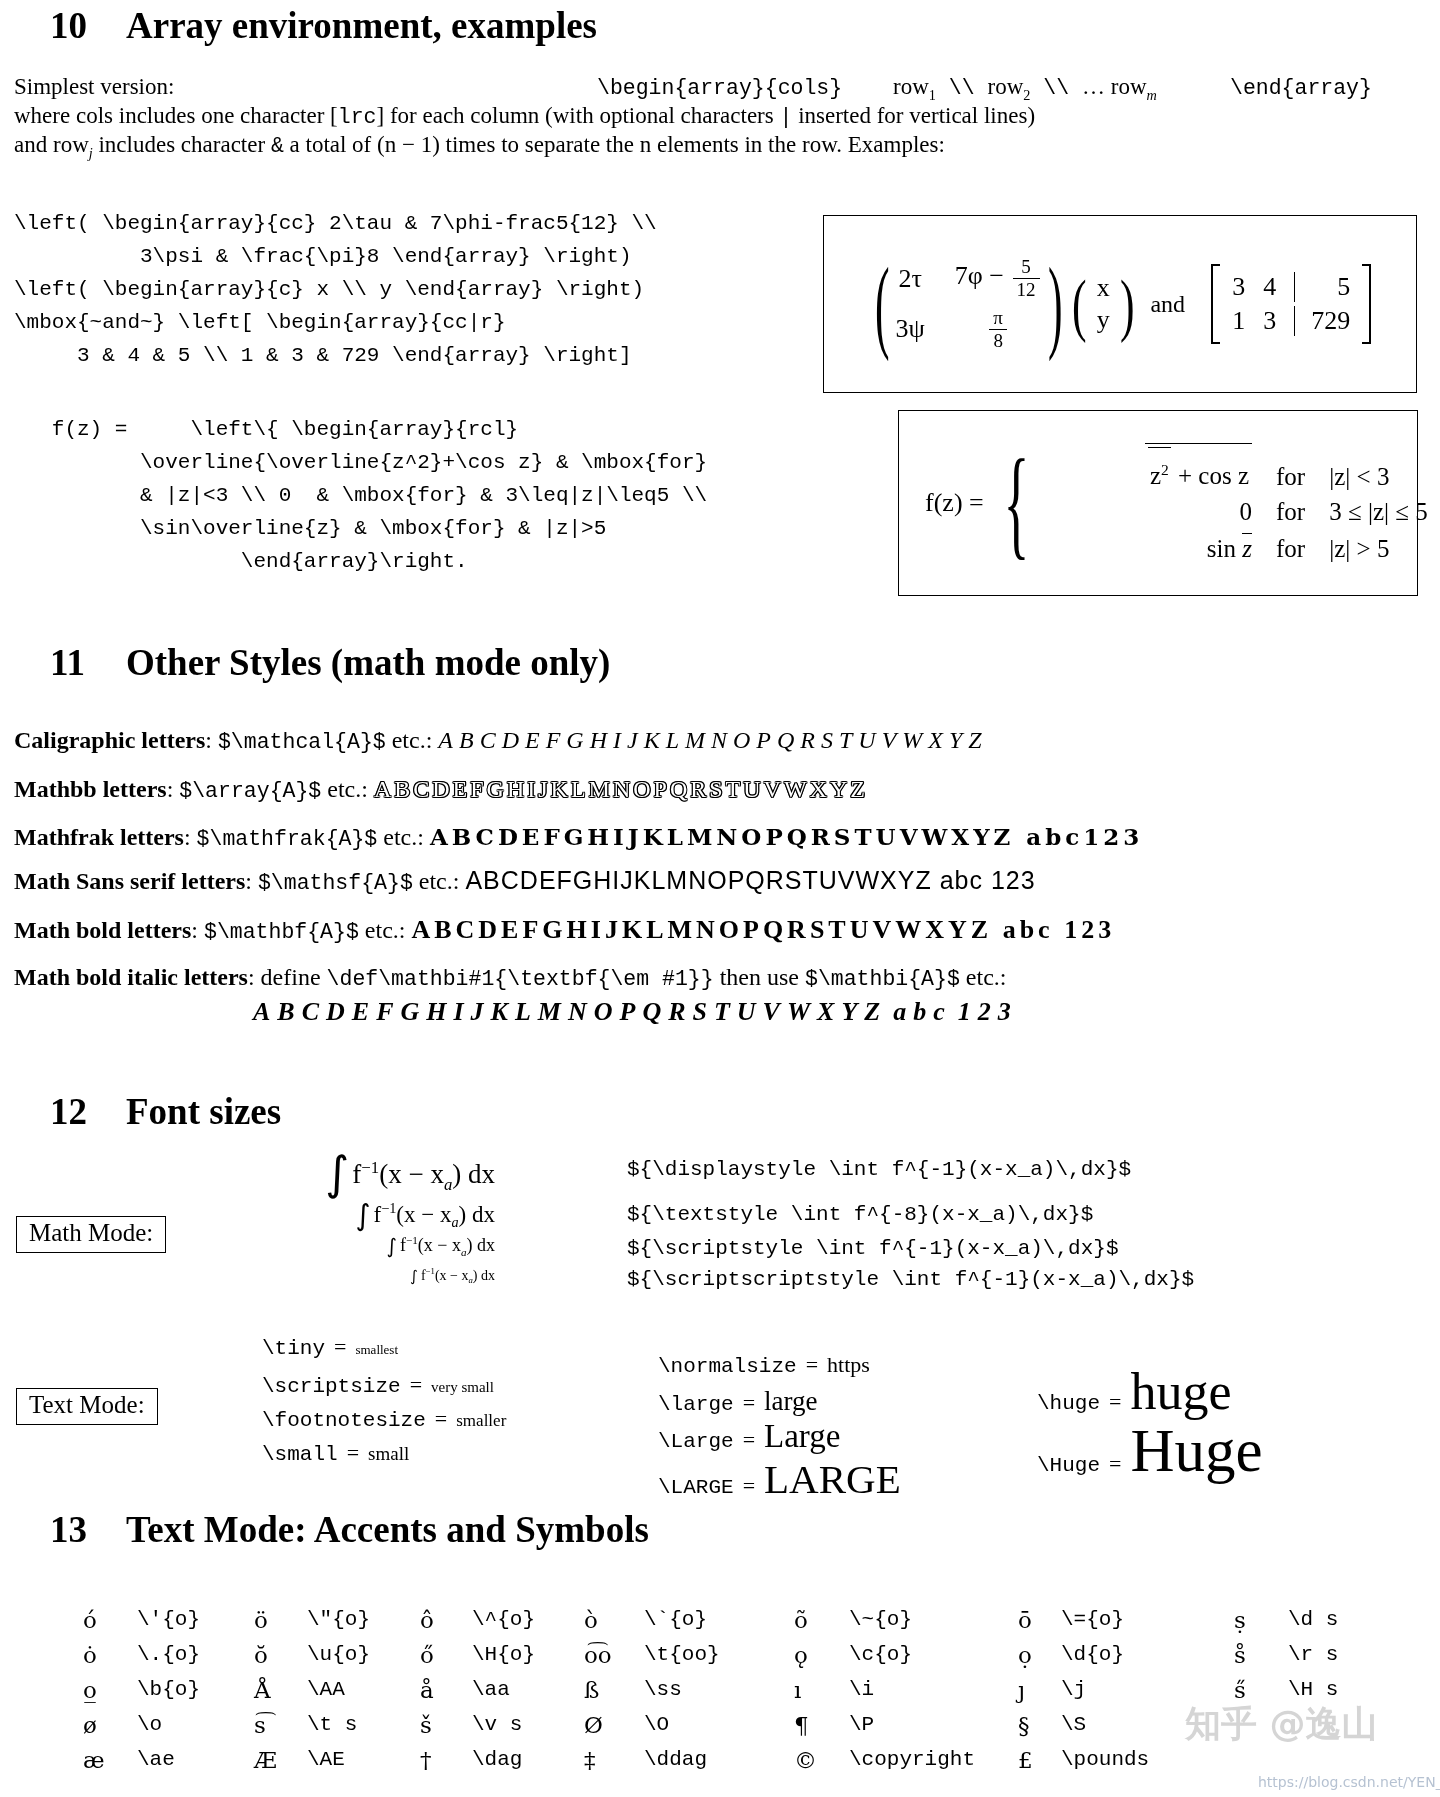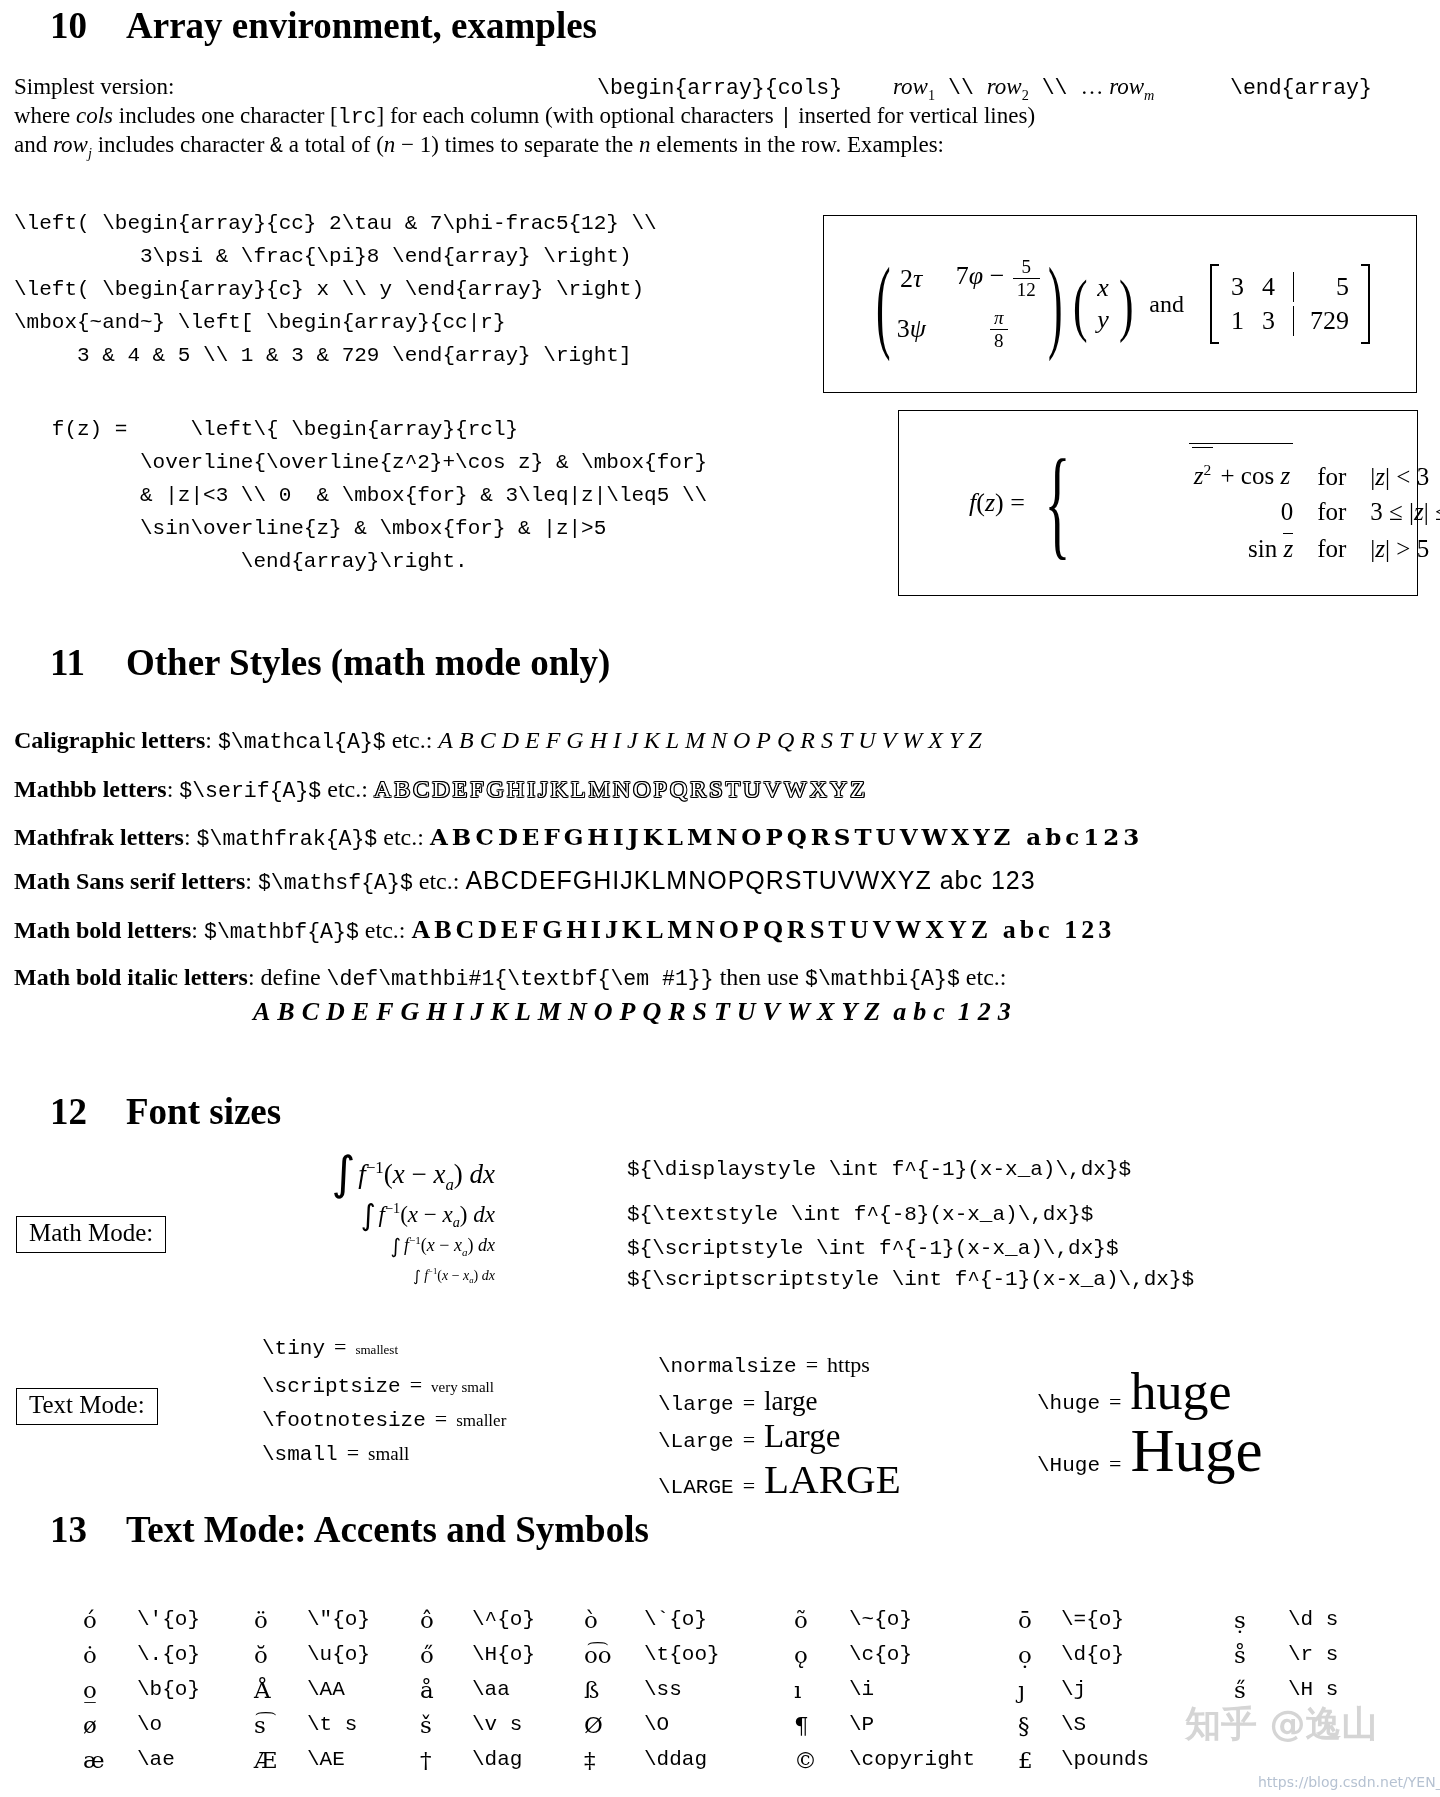--- a/index.html
+++ b/index.html
@@ -9,21 +9,21 @@
     background:#ffffff; color:#000000;
     font-family:"Liberation Serif","DejaVu Serif",serif;
   }
   .abs { position:absolute;text-align:center; }
   
   .h2 { position:absolute; font-weight:bold; font-size:37px; white-space:nowrap; }
   .h2 .num { display:inline-block; width:76px;margin-left:36px; }
   
   .body-line { position:absolute; font-size:23px; white-space:nowrap; }
   .tt { font-family:"Liberation Mono","DejaVu Sans Mono",monospace; font-size:21.5px; }
-  .it { font-style:italic; }
+  .it { }
   .b  { font-weight:bold; }
   sub, sup { font-size:0.62em; }
   sub.it, sup.it { font-style:italic; }
   
   .code { position:absolute; font-family:"Liberation Mono","DejaVu Sans Mono",monospace;
           font-size:21px; line-height:33px; white-space:pre; }
   .codeline { white-space:pre; }
   
   .box { position:absolute; border:1.6px solid #000; display:flex; align-items:center; }
   .box1 { justify-content:center; font-size:26px; }
@@ -38,21 +38,21 @@
   .m3 .sep { border-left:1.6px solid #000; padding-left:16px; justify-self:stretch; text-align:right; }
   .brkwrap { display:flex; align-items:stretch; margin-left:10px; }
   .brk { width:9px; border:2.2px solid #000; }
   .brk.l { border-right:none; } .brk.r { border-left:none; }
   .conj { font-size:24px; margin:0 16px 0 12px; }
   .frac { display:inline-flex; flex-direction:column; align-items:center; vertical-align:middle;
           font-size:19px; line-height:1.15; margin:0 2px; }
   .frac .num { padding:0 4px; }
   .frac .den { border-top:1.4px solid #000; padding:0 4px; }
   
-  .lhs { font-size:26px; white-space:pre;margin-left:44px; }
+  .lhs { font-size:26px; white-space:pre; }
   .brace { font-family:"Liberation Serif",serif; font-size:60px; display:inline-block;
            transform:scale(0.9,2.05); margin:0 6px 0 12px; line-height:1; }
   .fzgrid { display:grid; grid-template-columns:215px auto auto; column-gap:24px; row-gap:7px;
             align-items:baseline; }
   .fc1 { text-align:right; white-space:nowrap; }
   .fc3 { text-align:left; white-space:nowrap; }
   .ov { display:inline-block; border-top:1.6px solid #000; padding:3px 3px 0; line-height:1.05; }
   .ov.inner { border-top:1.4px solid #000; padding:14px 2px 0; margin-right:1px; }
   .ovz { font-style:italic; display:inline-block; border-top:1.5px solid #000; padding-top:2px; line-height:1.05; }
   
@@ -162,21 +162,21 @@
     <span class="fc1"><span class="rm">sin </span><span class="ovz">z</span></span>
     <span class="fc2">for</span>
     <span class="fc3"><span class="rm">|</span><span class="it">z</span><span class="rm">| &gt; 5</span></span>
   </div>
 </div>
 
 <div class="h2" style="left:14px;top:641px">
   <span class="num">11</span><span>Other Styles (math mode only)</span>
 </div>
 <div class="sline" style="left:14px;top:727px"><span class="b">Caligraphic letters</span><span class="rm">: </span><span class="tt">$\mathcal{A}$</span><span class="rm"> etc.: </span><span class="cal">ABCDEFGHIJKLMNOPQRSTUVWXYZ</span></div>
-<div class="sline" style="left:14px;top:776px"><span class="b">Mathbb letters</span><span class="rm">: </span><span class="tt">$\serif{A}$</span><span class="rm"> etc.: </span><span class="bb">ABCDEFGHIJKLMNOPQRSTUVWXYZ</span></div>
+<div class="sline" style="left:14px;top:776px"><span class="b">Mathbb letters</span><span class="rm">: </span><span class="tt">$\array{A}$</span><span class="rm"> etc.: </span><span class="bb">ABCDEFGHIJKLMNOPQRSTUVWXYZ</span></div>
 <div class="sline" style="left:14px;top:823px"><span class="b">Mathfrak letters</span><span class="rm">: </span><span class="tt">$\mathfrak{A}$</span><span class="rm"> etc.: </span><span class="frak">ABCDEFGHIJKLMNOPQRSTUVWXYZ abc123</span></div>
 <div class="sline" style="left:14px;top:866px"><span class="b">Math Sans serif letters</span><span class="rm">: </span><span class="tt">$\mathsf{A}$</span><span class="rm"> etc.: </span><span class="sf">ABCDEFGHIJKLMNOPQRSTUVWXYZ abc 123</span></div>
 <div class="sline" style="left:14px;top:915px"><span class="b">Math bold letters</span><span class="rm">: </span><span class="tt">$\mathbf{A}$</span><span class="rm"> etc.: </span><span class="bfL">ABCDEFGHIJKLMNOPQRSTUVWXYZ abc 123</span></div>
 <div class="sline" style="left:14px;top:964px"><span class="b">Math bold italic letters</span><span class="rm">: define </span><span class="tt">\def\mathbi#1{\textbf{\em #1}}</span><span class="rm">      then use </span><span class="tt">$\mathbi{A}$</span><span class="rm"> etc.:</span></div>
 <div class="sline" style="left:253px;top:997px"><span class="bi">ABCDEFGHIJKLMNOPQRSTUVWXYZ</span><span class="rm">   </span><span class="bi">abc</span><span class="rm">   </span><span class="bi">123</span></div>
 
 <div class="h2" style="left:14px;top:1090px">
   <span class="num">12</span><span>Font sizes</span>
 </div>
 

